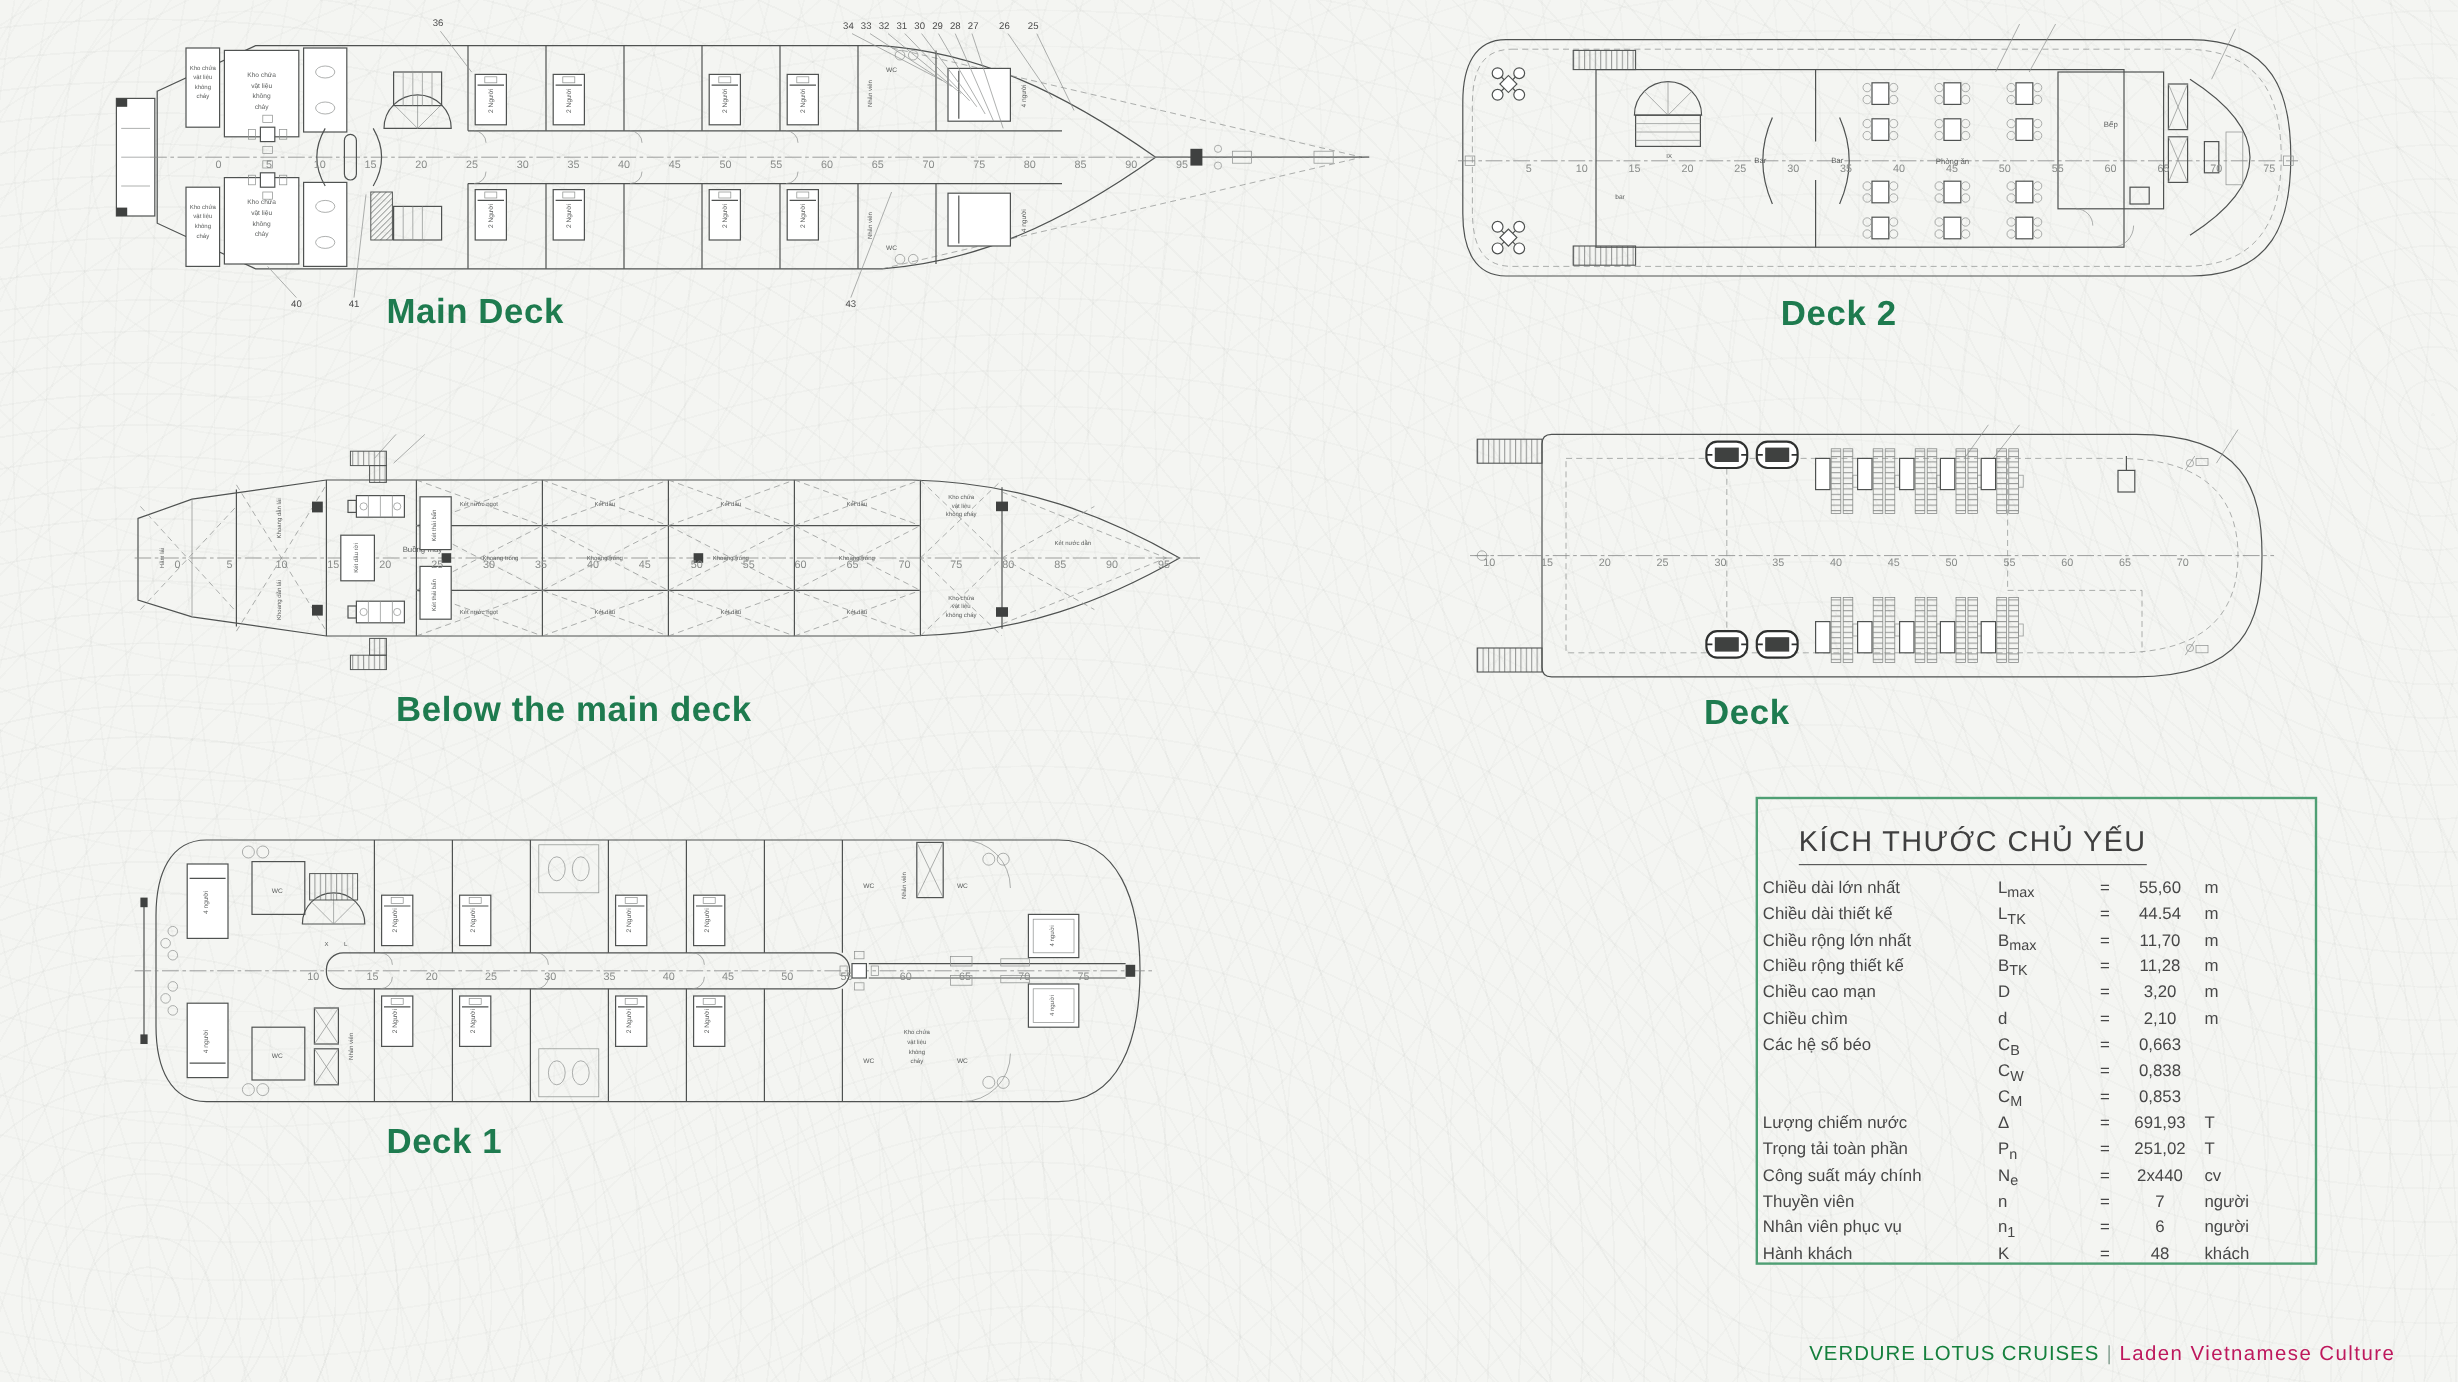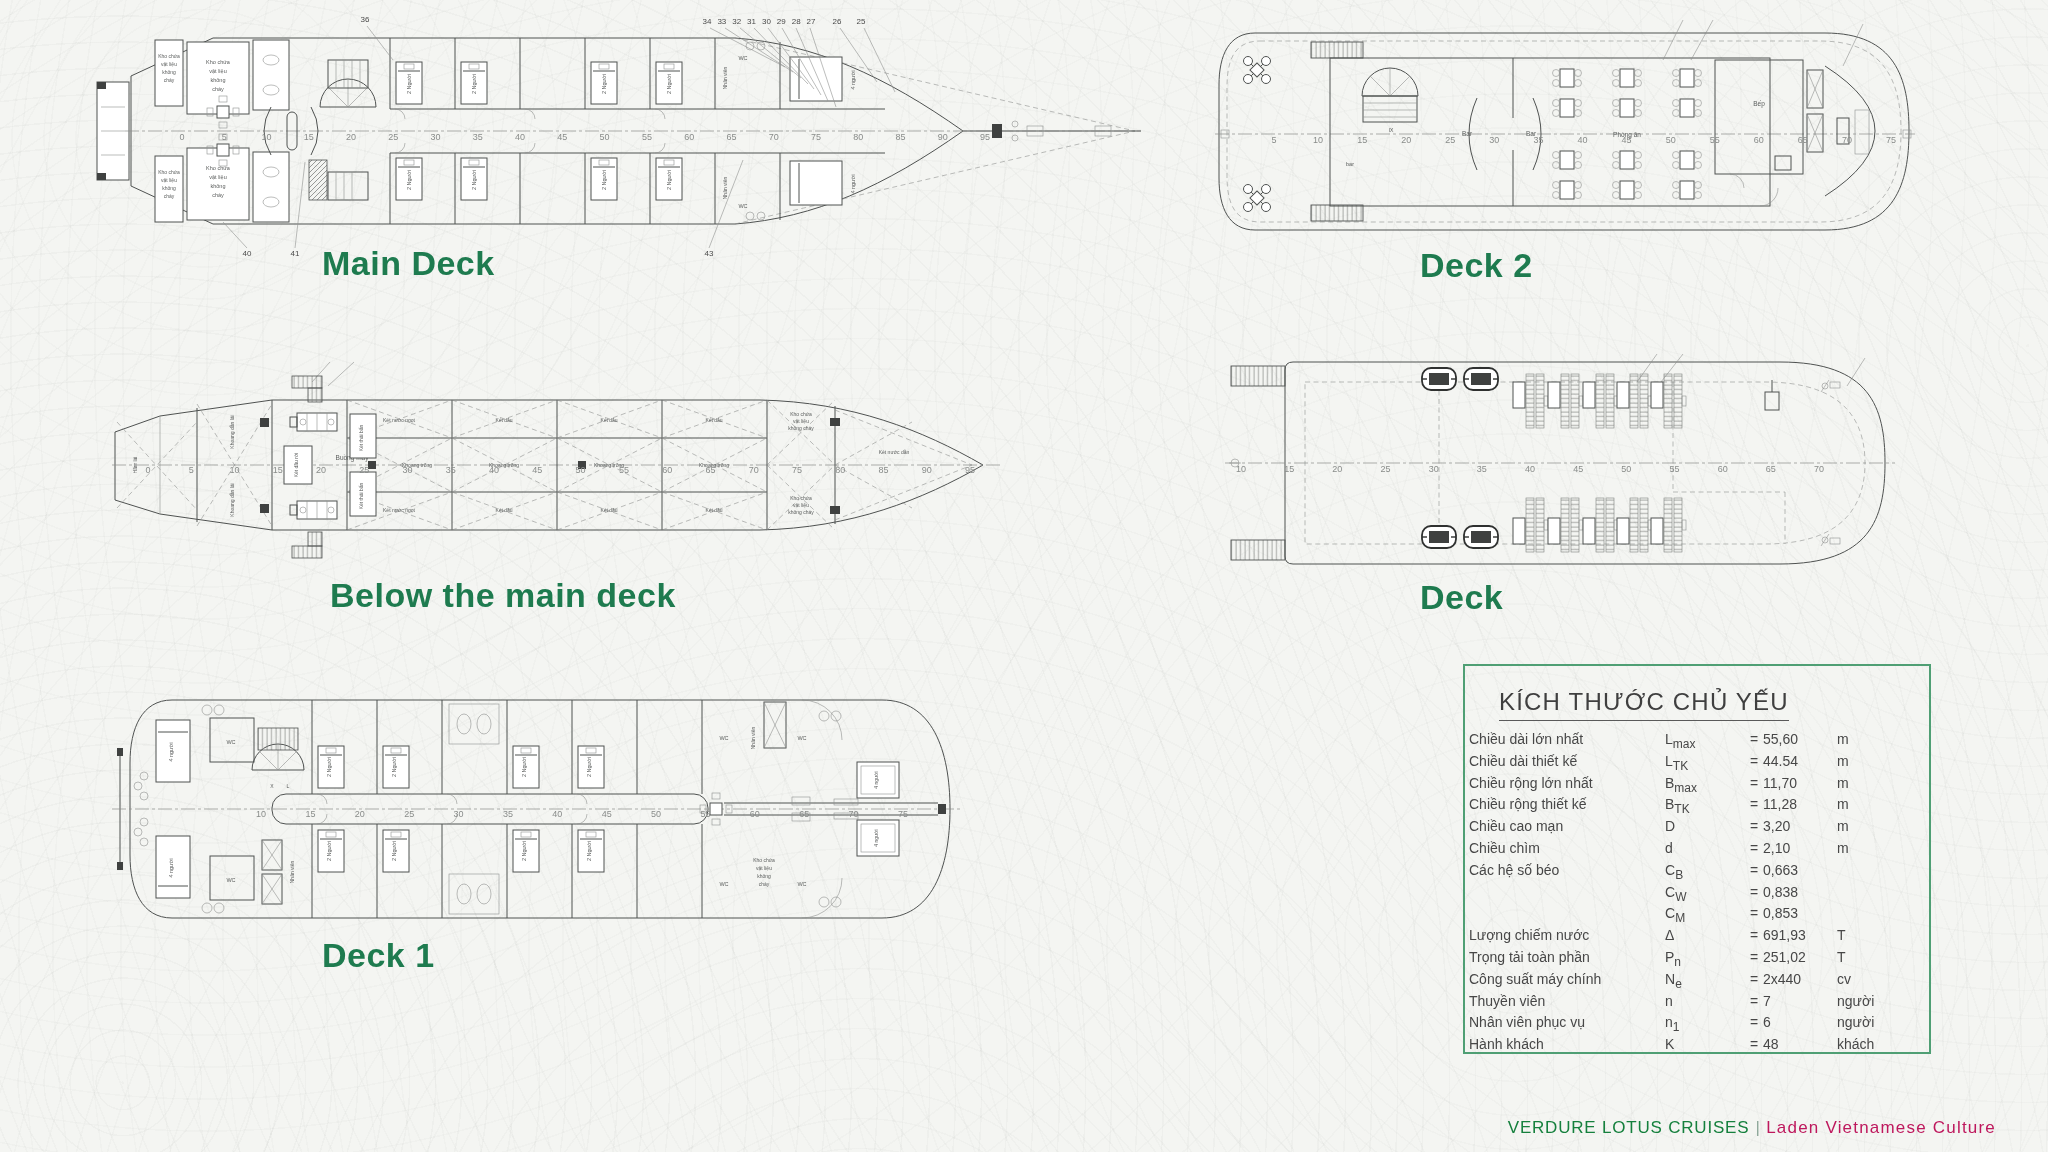--- a/index.html
+++ b/index.html
@@ -9,21 +9,21 @@
     background-color:#f4f5f2;
     background-image:
       repeating-radial-gradient(circle at 6% 94%, rgba(110,115,110,.045) 0 1.5px, transparent 1.5px 26px),
       repeating-radial-gradient(circle at 42% 118%, rgba(110,115,110,.035) 0 1.5px, transparent 1.5px 30px),
       repeating-radial-gradient(circle at 99% 30%, rgba(110,115,110,.035) 0 1.5px, transparent 1.5px 28px),
       repeating-radial-gradient(circle at 74% 82%, rgba(110,115,110,.03) 0 1.5px, transparent 1.5px 34px),
       repeating-radial-gradient(circle at 10% 12%, rgba(110,115,110,.03) 0 1.5px, transparent 1.5px 32px);
   }
   .plan{position:absolute}
   .deck-title{
-    position:absolute;color:#1e7b4f;font-size:34px;font-weight:600;
+    position:absolute;color:#1e7b4f;font-size:29px;font-weight:600;
     letter-spacing:.5px;white-space:nowrap;
   }
   
   svg text{font-family:"Liberation Sans",sans-serif}
   .ln{stroke:#4f5251;fill:none;stroke-width:1}
   .lnf{stroke:#4f5251;fill:#ffffff;stroke-width:1}
   .lt{stroke:#8e918f;fill:none;stroke-width:.6}
   .dsh{stroke-dasharray:5 3.5}
   .cl{stroke:#8a8d8b;stroke-width:.7;stroke-dasharray:14 3 3 3;fill:none}
   .blk{fill:#3f4140;stroke:none}
@@ -39,21 +39,21 @@
   }
   .spec-title{
     display:inline-block;margin:22px 0 10px 34px;font-size:24px;font-weight:400;
     letter-spacing:1.2px;color:#3f3f3f;border-bottom:1.5px solid #5a5a5a;padding-bottom:4px;
   }
   .spec-rows{margin-left:4px;font-size:14px;line-height:17px;color:#474747}
   .srow{display:grid;grid-template-columns:196px 80px 18px 74px auto;white-space:nowrap}
   .c-sym{overflow:visible;white-space:nowrap}
   .c-sym sub{font-size:12px}
   .c-eq{text-align:center}
-  .c-val{}
+  .c-val{text-align:center}
   
   .footer{position:absolute;top:1118px;right:52px;font-size:17px;letter-spacing:.4px;white-space:nowrap}
   .footer .brand{color:#15803d;font-weight:400;letter-spacing:.8px}
   .footer .div{color:#8fa89b;margin:0 6px}
   .footer .tag{color:#be185d;letter-spacing:1.2px}
 </style>
 </head>
 <body>
 
 <svg width="0" height="0" style="position:absolute">
@@ -384,21 +384,21 @@
       <text x="367.5" y="125" class="st">40</text>
       <text x="411.57142857142856" y="125" class="st">45</text>
       <text x="455.64285714285717" y="125" class="st">50</text>
       <text x="499.7142857142857" y="125" class="st">55</text>
       <text x="543.7857142857142" y="125" class="st">60</text>
       <text x="587.8571428571429" y="125" class="st">65</text>
       <text x="631.9285714285714" y="125" class="st">70</text>
       <text x="676" y="125" class="st">75</text>
     </g>
 </svg>
-<div class="deck-title" style="left:1420px;top:246px">Deck 2</div>
+<div class="deck-title" style="left:1484px;top:246px">Deck 2</div>
 
 <svg class="plan" style="left:112px;top:360px" width="890" height="215">
   <g>
     <path d="M3,72 L48,56 L160,40 L648,40 C740,42 810,70 871,105 C810,140 740,168 648,170 L160,170 L48,154 L3,140 Z" class="ln"></path>
     <line x1="0" y1="105" x2="888" y2="105" class="cl"></line>
     <line x1="218" y1="2" x2="200" y2="22" class="lt"></line>
     <line x1="242" y1="2" x2="216" y2="26" class="lt"></line>
   </g>
   <g>
     <line x1="48" y1="56" x2="48" y2="154" class="lt"></line>

